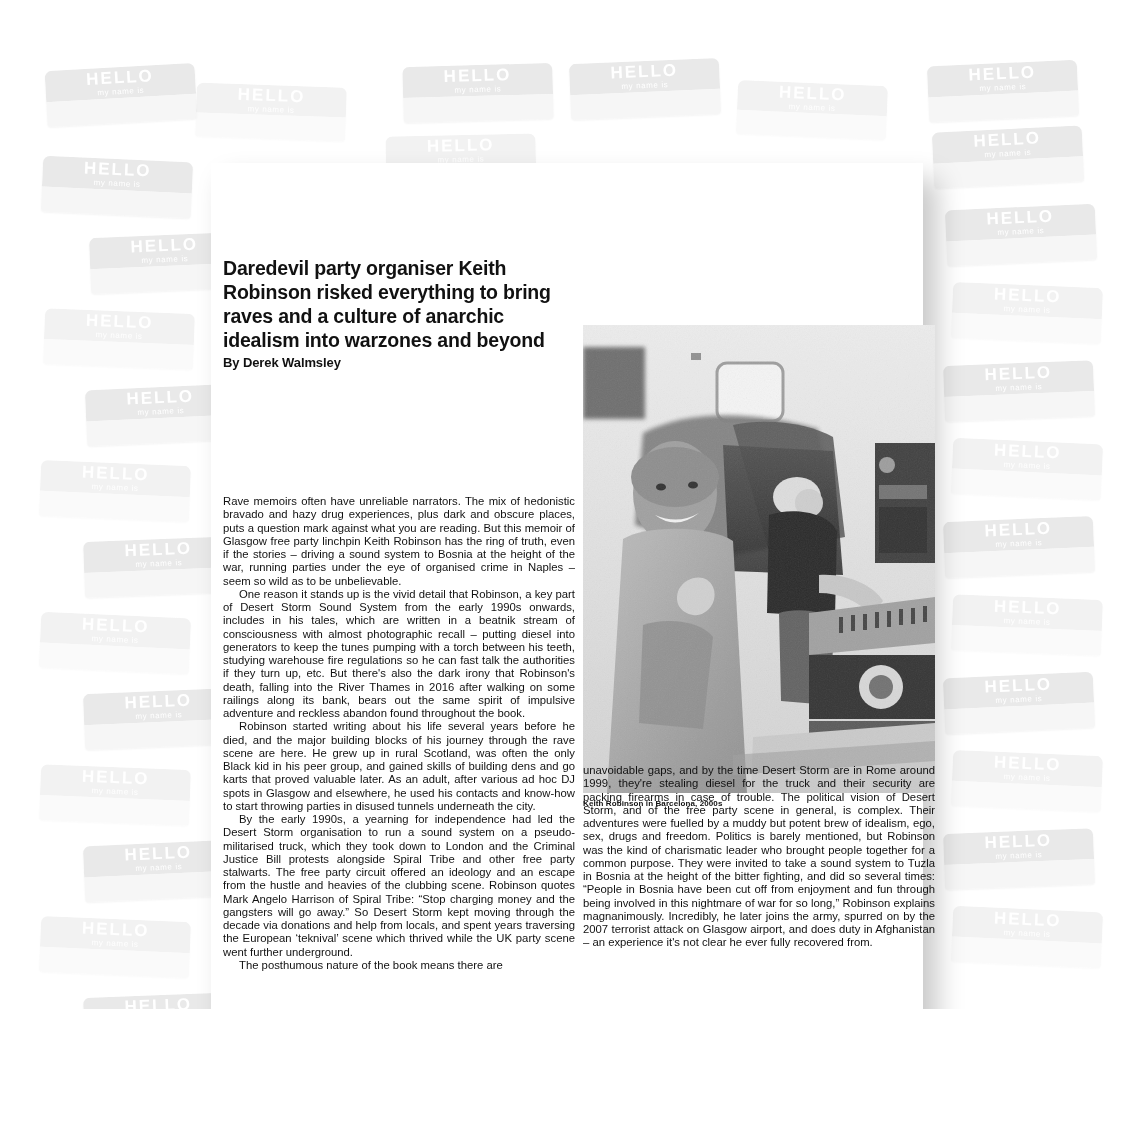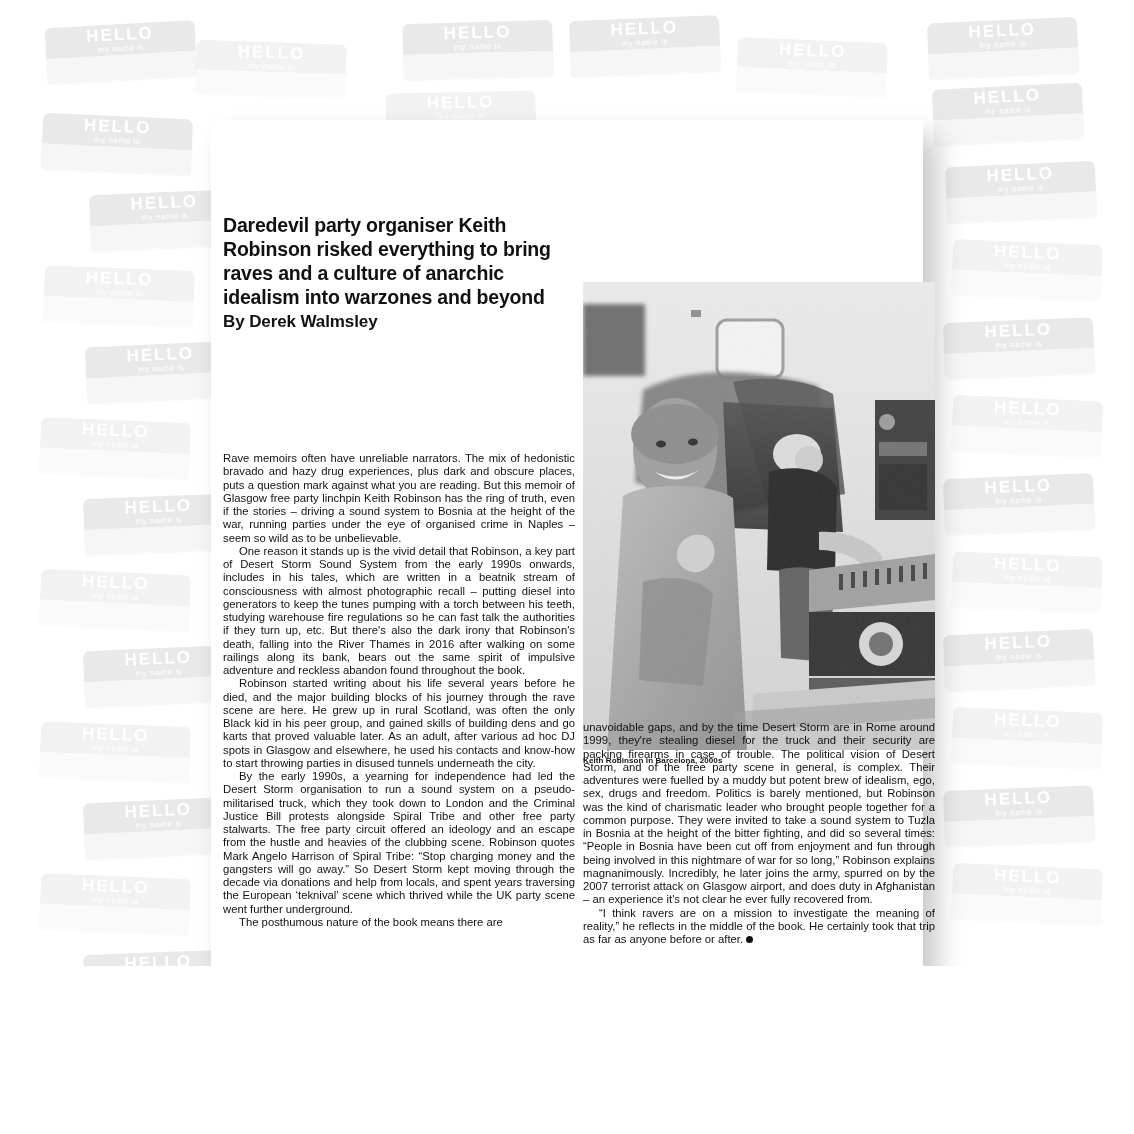--- a/index.html
+++ b/index.html
@@ -2,21 +2,21 @@
 <html><head>
 <meta charset="utf-8">
 <style>
   html,body{margin:0;padding:0;}
   body{
     width:1134px;height:1134px;
     background:#ffffff;
     font-family:"Liberation Sans", sans-serif;
     overflow:hidden;position:relative;
   }
-  #stage{position:absolute;inset:0;width:1134px;height:966px;overflow:hidden;}
+  #stage{position:absolute;inset:0;width:1134px;height:966px;overflow:hidden;margin-top:43px;}
 
   
   #badges{position:absolute;inset:0;overflow:hidden;}
   .badge{
     position:absolute;
     background:#fbfbfb;
     border-radius:7px 7px 4px 4px;
     box-shadow:0 1px 2px rgba(0,0,0,0.045);
     overflow:hidden;
   }
@@ -57,21 +57,21 @@
   }
   #page-inner{position:absolute;left:12px;top:80px;right:12px;bottom:14px;}
 
   .headline{
     position:absolute;left:0;top:0;width:330px;
     font-size:19.5px;line-height:24px;font-weight:bold;color:#111;
     letter-spacing:-0.2px;
   }
   .byline{
     position:absolute;left:0;top:112px;
-    font-size:17px;font-weight:bold;color:#111;letter-spacing:-0.1px;
+    font-size:13px;font-weight:bold;color:#111;letter-spacing:-0.1px;
   }
 
   
   .meta{position:absolute;left:0;top:200px;width:352px;}
   .meta .bktitle{font-size:11px;font-weight:bold;font-style:italic;color:#111;line-height:14px;}
   .meta .bkauthor{font-size:11px;font-weight:bold;color:#111;line-height:14px;}
   .meta .bkpub{font-size:9.5px;font-weight:bold;color:#111;line-height:13px;}
 
   
   .col{
@@ -458,18 +458,17 @@
       <div class="col" id="col-left">
         <p>Rave memoirs often have unreliable narrators. The mix of hedonistic bravado and hazy drug experiences, plus dark and obscure places, puts a question mark against what you are reading. But this memoir of Glasgow free party linchpin Keith Robinson has the ring of truth, even if the stories – driving a sound system to Bosnia at the height of the war, running parties under the eye of organised crime in Naples – seem so wild as to be unbelievable.</p>
         <p class="indent">One reason it stands up is the vivid detail that Robinson, a key part of Desert Storm Sound System from the early 1990s onwards, includes in his tales, which are written in a beatnik stream of consciousness with almost photographic recall – putting diesel into generators to keep the tunes pumping with a torch between his teeth, studying warehouse fire regulations so he can fast talk the authorities if they turn up, etc. But there's also the dark irony that Robinson's death, falling into the River Thames in 2016 after walking on some railings along its bank, bears out the same spirit of impulsive adventure and reckless abandon found throughout the book.</p>
         <p class="indent">Robinson started writing about his life several years before he died, and the major building blocks of his journey through the rave scene are here. He grew up in rural Scotland, was often the only Black kid in his peer group, and gained skills of building dens and go karts that proved valuable later. As an adult, after various ad hoc DJ spots in Glasgow and elsewhere, he used his contacts and know-how to start throwing parties in disused tunnels underneath the city.</p>
         <p class="indent">By the early 1990s, a yearning for independence had led the Desert Storm organisation to run a sound system on a pseudo-militarised truck, which they took down to London and the Criminal Justice Bill protests alongside Spiral Tribe and other free party stalwarts. The free party circuit offered an ideology and an escape from the hustle and heavies of the clubbing scene. Robinson quotes Mark Angelo Harrison of Spiral Tribe: “Stop charging money and the gangsters will go away.” So Desert Storm kept moving through the decade via donations and help from locals, and spent years traversing the European ‘teknival’ scene which thrived while the UK party scene went further underground.</p>
         <p class="indent">The posthumous nature of the book means there are</p>
       </div>
 
       <div class="col" id="col-right">
         <p>unavoidable gaps, and by the time Desert Storm are in Rome around 1999, they're stealing diesel for the truck and their security are packing firearms in case of trouble. The political vision of Desert Storm, and of the free party scene in general, is complex. Their adventures were fuelled by a muddy but potent brew of idealism, ego, sex, drugs and freedom. Politics is barely mentioned, but Robinson was the kind of charismatic leader who brought people together for a common purpose. They were invited to take a sound system to Tuzla in Bosnia at the height of the bitter fighting, and did so several times: “People in Bosnia have been cut off from enjoyment and fun through being involved in this nightmare of war for so long,” Robinson explains magnanimously. Incredibly, he later joins the army, spurred on by the 2007 terrorist attack on Glasgow airport, and does duty in Afghanistan – an experience it's not clear he ever fully recovered from.</p>
-        <p class="indent"><span>“I think ravers are on a mission to investigate the meaning of reality,” he reflects in the middle of the book. He certainly took that trip as far as anyone before or after.</span><span class="endmark"></span></p>
       </div>
 
     </div>
   </div>
 </div>
 
 </body></html>

